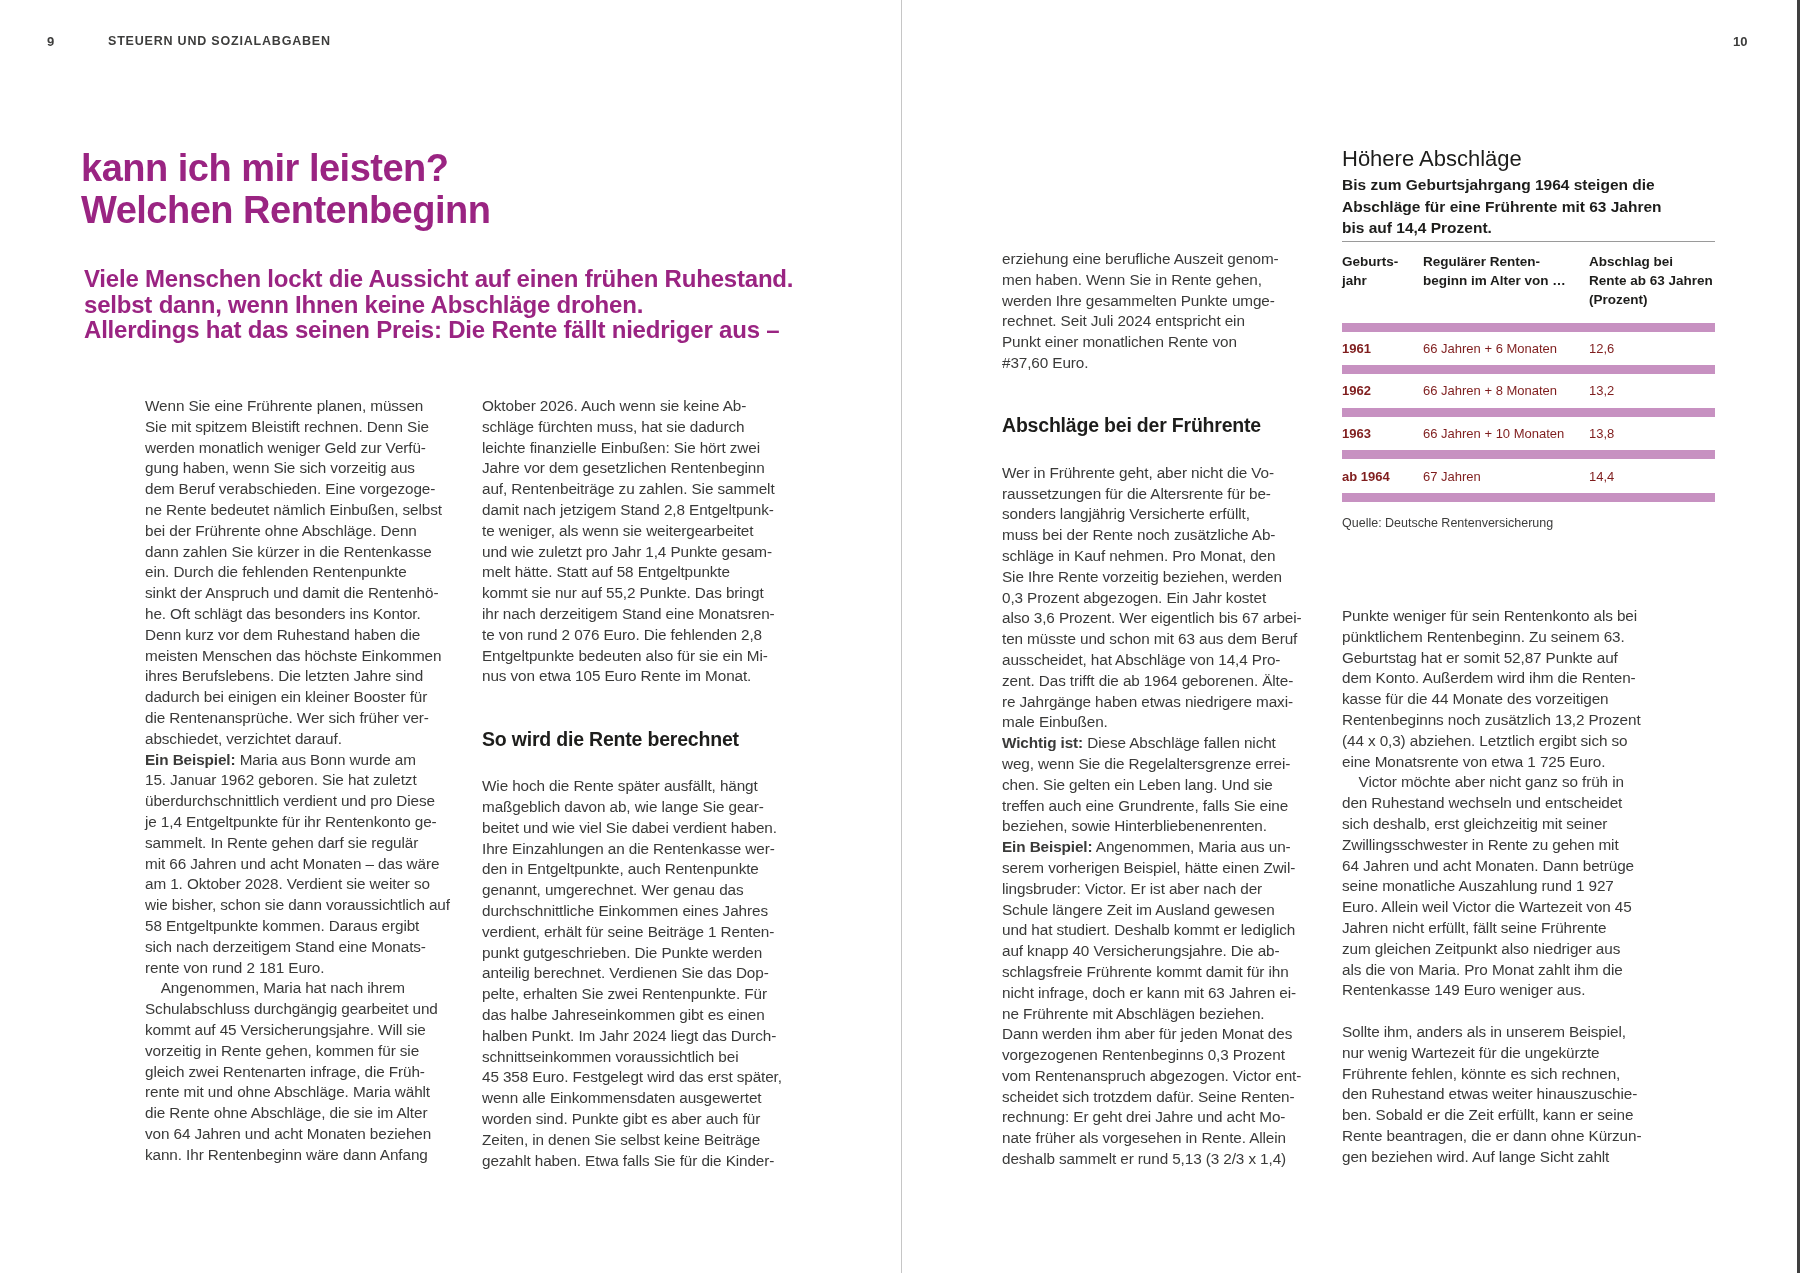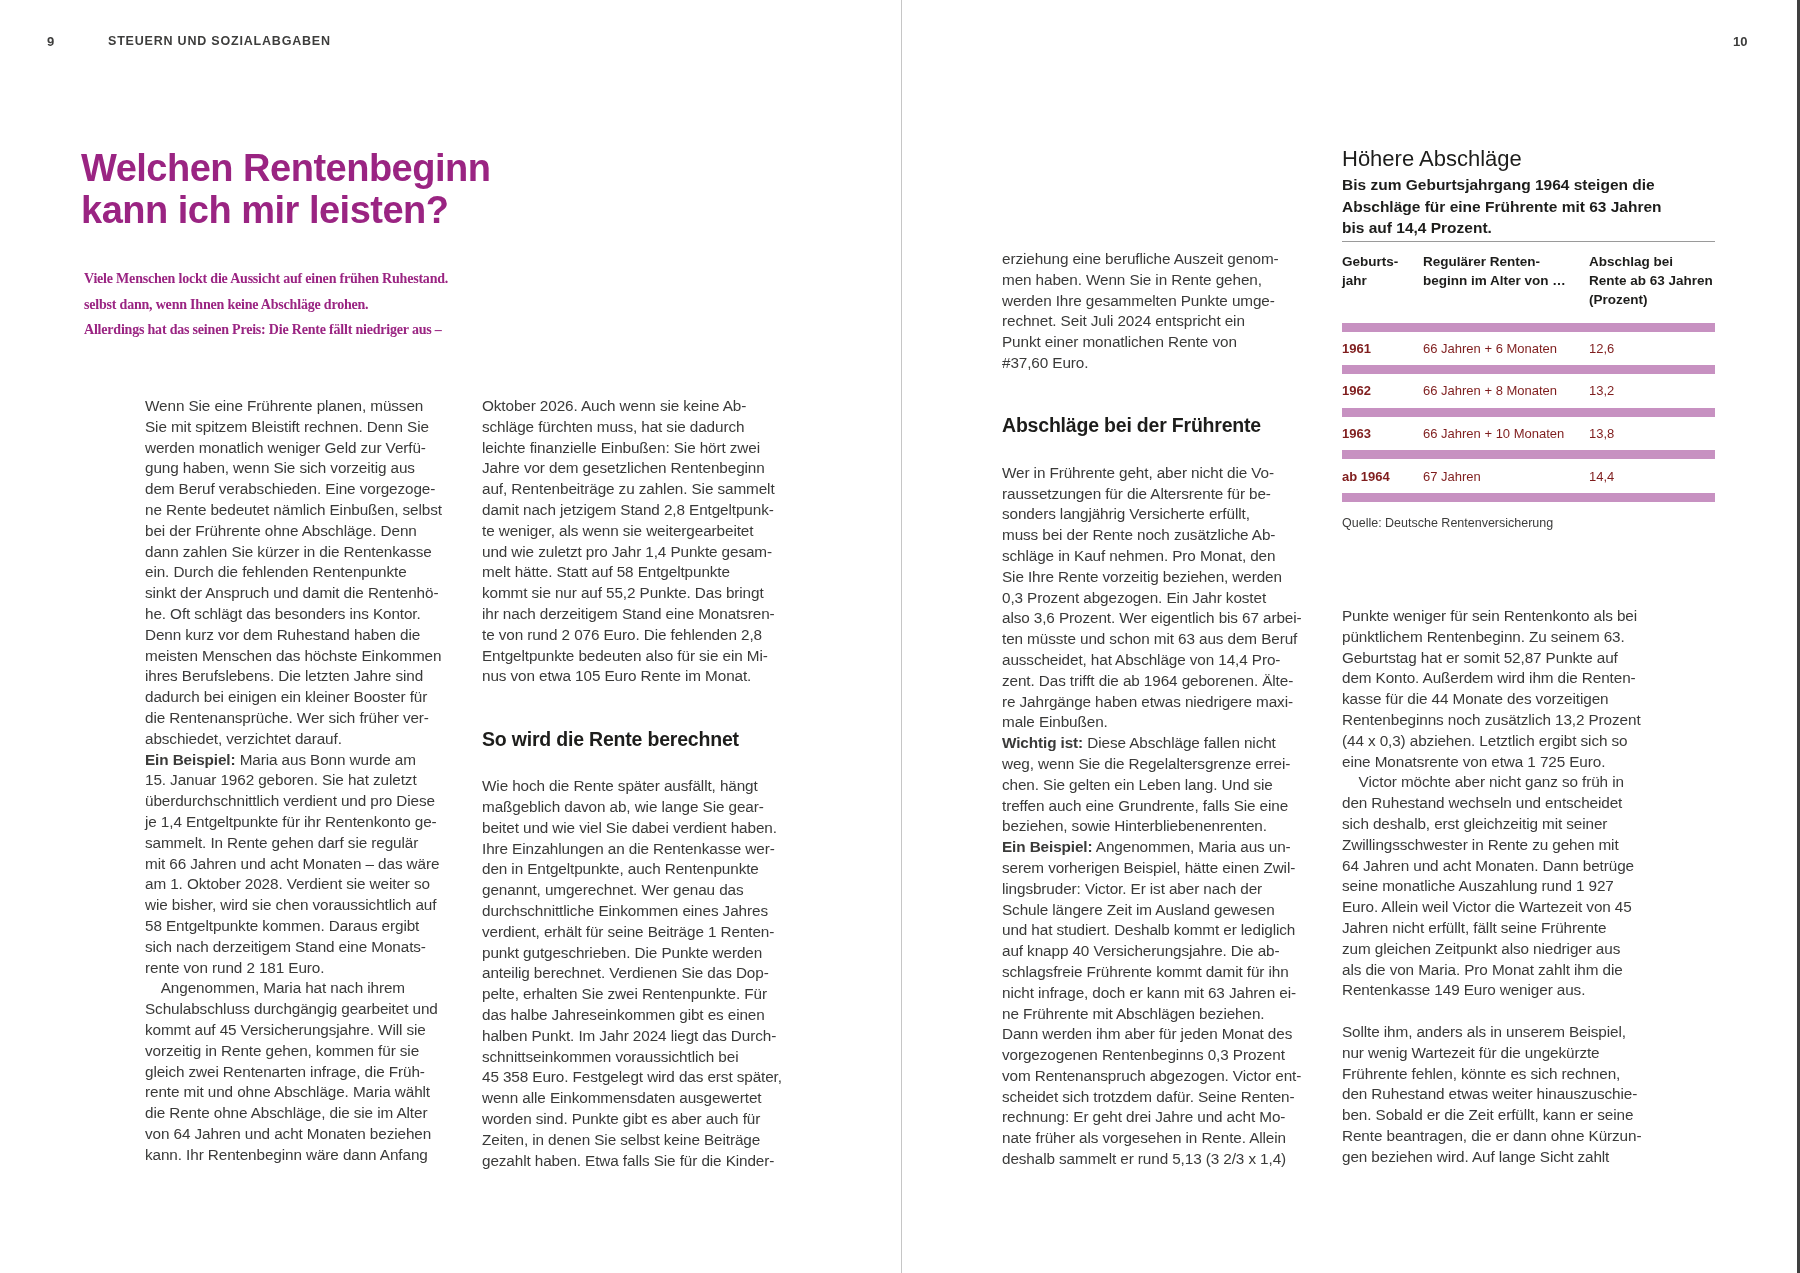--- a/index.html
+++ b/index.html
@@ -9,21 +9,21 @@
     overflow:hidden;
   }
   .abs{position:absolute;}
   b{font-weight:bold;}
   
   .bl{height:20.8px;line-height:20.8px;font-size:15.3px;white-space:pre;letter-spacing:-0.1px;}
   
   .pagehead{font-size:12.5px;font-weight:bold;color:#3d3d3c;letter-spacing:0.8px;white-space:pre;margin-left:28px;}
   .pagenum{font-size:13px;font-weight:bold;color:#3d3d3c;}
   .maintitle{font-size:38px;line-height:42px;font-weight:bold;letter-spacing:-0.5px;white-space:pre;}
-  .intro{font-size:14px;line-height:25.5px;font-weight:bold;letter-spacing:-0.2px;white-space:pre;font-family:Liberation Serif, serif;}
+  .intro{font-size:24px;line-height:25.5px;font-weight:bold;letter-spacing:-0.2px;white-space:pre;}
   .col-heading{font-size:19.5px;line-height:27px;font-weight:bold;color:#1d1d1b;letter-spacing:-0.2px;white-space:pre;}
   .hgap1{margin-top:39px;margin-bottom:23px;}
   .hgap2{margin-top:38px;margin-bottom:24px;}
   
   .vrule{width:1px;background:#c6c6c6;}
   .edge{width:3px;background:#3f3f3f;}
   
   .box{width:373px;}
   .boxtitle{font-size:22px;line-height:30px;color:#1d1d1b;white-space:pre;}
   .boxsub{}
@@ -39,22 +39,22 @@
   .cell-disc{flex:1;white-space:pre;}
   .source{margin-top:14px;font-size:12.5px;color:#3c3c3b;white-space:pre;}
 </style>
 </head>
 <body>
 
 <div class="abs pagenum" style="left:47px;top:34px;">9</div>
 <div class="abs pagehead" style="left:80px;top:34px;">STEUERN UND SOZIALABGABEN</div>
 
 <div class="abs" style="left:81px;top:147px;color:#9a2482;">
+  <div class="maintitle">kann ich mir leisten?</div>
   <div class="maintitle">Welchen Rentenbeginn</div>
-  <div class="maintitle">kann ich mir leisten?</div>
 </div>
 
 <div class="abs" style="left:84px;top:266px;color:#9a2482;">
 
 <div class="intro">Viele Menschen lockt die Aussicht auf einen frühen Ruhestand.</div>
     <div class="intro">selbst dann, wenn Ihnen keine Abschläge drohen.</div>
     <div class="intro">Allerdings hat das seinen Preis: Die Rente fällt niedriger aus –</div>
   </div>
 
 <div class="abs" style="left:145px;top:396px;width:320px;">
@@ -76,21 +76,21 @@
     <div class="bl">dadurch bei einigen ein kleiner Booster für</div>
     <div class="bl">die Rentenansprüche. Wer sich früher ver-</div>
     <div class="bl">abschiedet, verzichtet darauf.</div>
     <div class="bl"><b>Ein Beispiel:</b> Maria aus Bonn wurde am</div>
     <div class="bl">15. Januar 1962 geboren. Sie hat zuletzt</div>
     <div class="bl">überdurchschnittlich verdient und pro Diese</div>
     <div class="bl">je 1,4 Entgeltpunkte für ihr Rentenkonto ge-</div>
     <div class="bl">sammelt. In Rente gehen darf sie regulär</div>
     <div class="bl">mit 66 Jahren und acht Monaten – das wäre</div>
     <div class="bl">am 1. Oktober 2028. Verdient sie weiter so</div>
-    <div class="bl">wie bisher, wird sie chen voraussichtlich auf</div>
+    <div class="bl">wie bisher, schon sie dann voraussichtlich auf</div>
     <div class="bl">58 Entgeltpunkte kommen. Daraus ergibt</div>
     <div class="bl">sich nach derzeitigem Stand eine Monats-</div>
     <div class="bl">rente von rund 2 181 Euro.</div>
     <div class="bl">    Angenommen, Maria hat nach ihrem</div>
     <div class="bl">Schulabschluss durchgängig gearbeitet und</div>
     <div class="bl">kommt auf 45 Versicherungsjahre. Will sie</div>
     <div class="bl">vorzeitig in Rente gehen, kommen für sie</div>
     <div class="bl">gleich zwei Rentenarten infrage, die Früh-</div>
     <div class="bl">rente mit und ohne Abschläge. Maria wählt</div>
     <div class="bl">die Rente ohne Abschläge, die sie im Alter</div>

